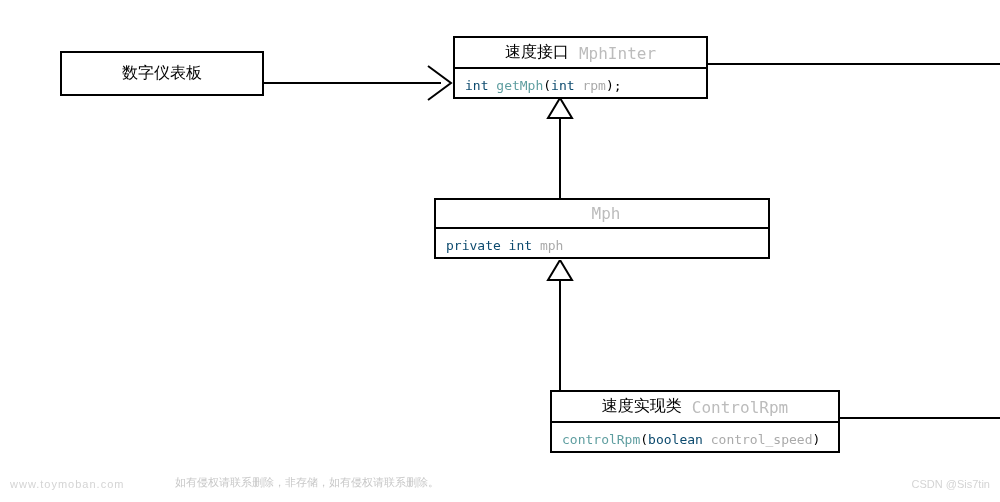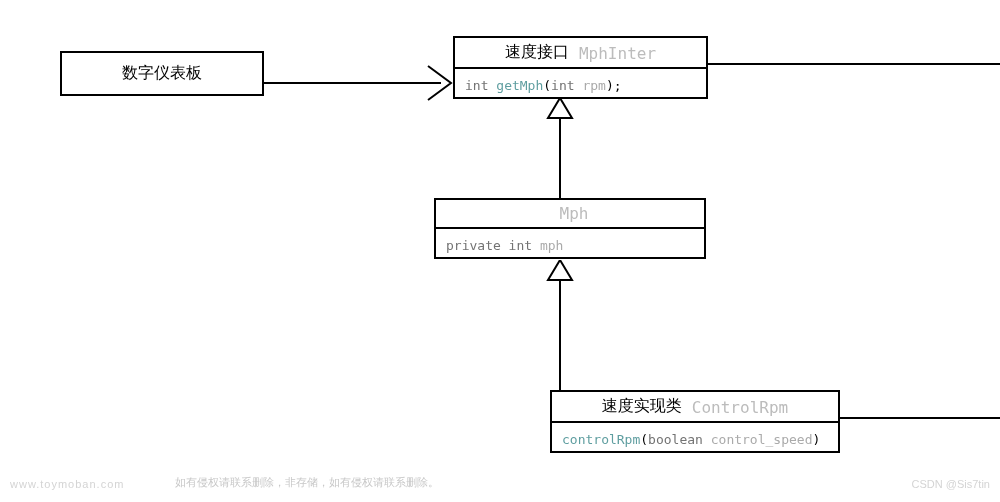--- a/index.html
+++ b/index.html
@@ -22,21 +22,21 @@
     display: flex;
     align-items: flex-end;
     gap: 10px;
     justify-content: center;
     min-height: 28px;
   }
   .compartment:last-child { border-bottom: none; }
   .title-cn { font-size: 16px; color: #000; font-weight: 500; }
   .title-en { font-size: 16px; color: #bcbcbc; font-family: Consolas, monospace; }
   .code-line { font-size: 13px; font-family: Consolas, monospace; white-space: pre; }
-  .kw { color: #737373; }
+  .kw { color: #0c4a6e; }
   .fn { color: #5f9ea0; }
   .pl { color: #aaa; }
   .arrow { position: absolute; }
   .watermark-left {
     position: absolute;
     left: 10px;
     bottom: 12px;
     font-size: 11px;
     color: #d4d4d4;
     letter-spacing: 1px;
@@ -69,21 +69,21 @@
 <div class="uml-box" style="left:453px; top:36px; width:255px;">
   <div class="compartment">
     <span class="title-cn">速度接口</span>
     <span class="title-en">MphInter</span>
   </div>
   <div class="compartment left-align">
     <span class="code-line"><span class="kw">int</span><span class="fn"> getMph</span><span>(</span><span class="kw">int</span><span class="pl"> rpm</span><span>);</span></span>
   </div>
 </div>
 
-<div class="uml-box" style="left:434px; top:198px; width:272px;">
+<div class="uml-box" style="left:434px; top:198px; width:336px;">
   <div class="compartment left-align" style="justify-content:center;">
     <span class="title-en" style="margin-right:-8px;">Mph</span>
   </div>
   <div class="compartment left-align">
     <span class="code-line"><span class="kw">private int</span><span class="pl"> mph</span></span>
   </div>
 </div>
 
 <div class="uml-box" style="left:550px; top:390px; width:290px;">
   <div class="compartment">

